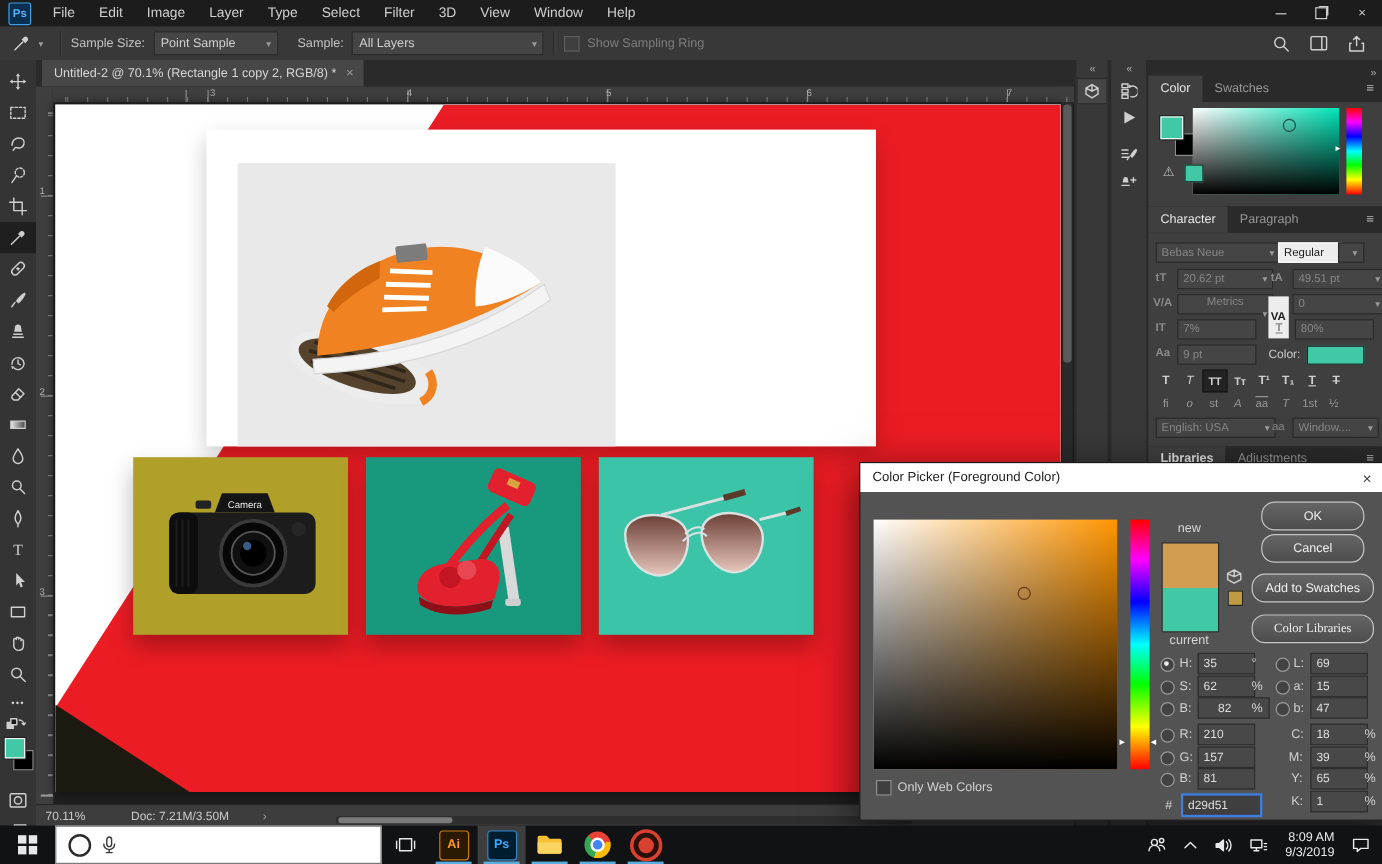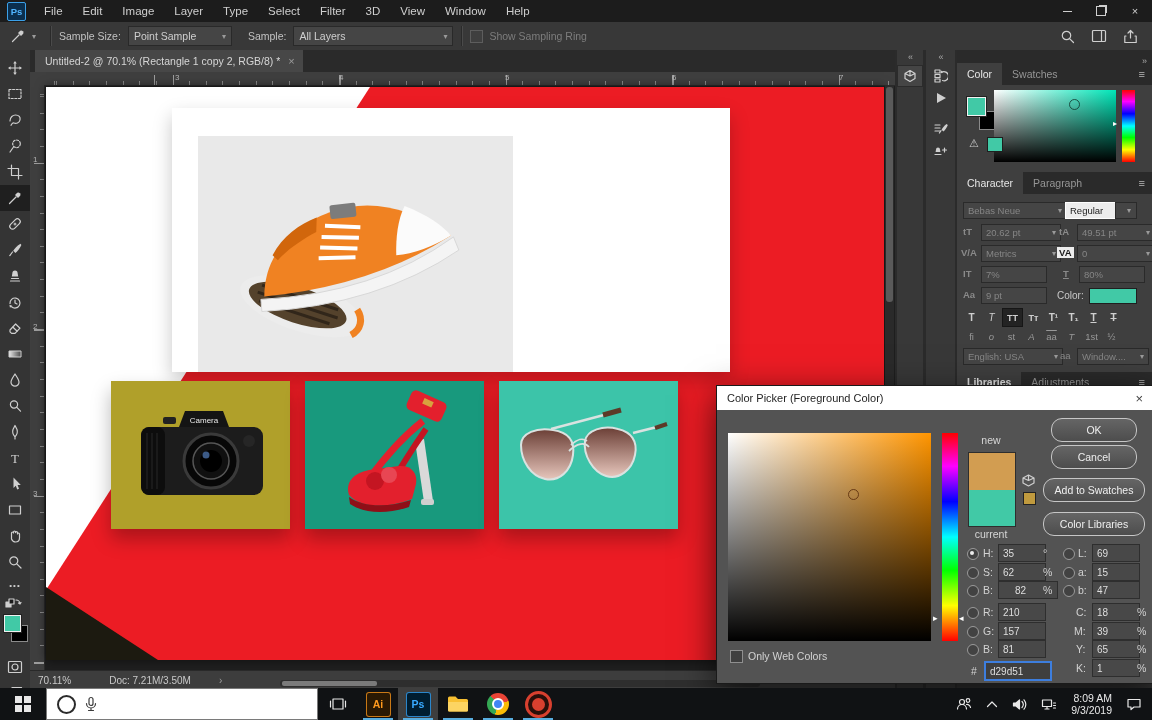--- a/index.html
+++ b/index.html
@@ -49,21 +49,21 @@
   .dock{left:957px;top:50px;width:195px;height:638px;background:#323232;}
   .ptabs{position:absolute;left:0;width:195px;height:22px;background:#2a2a2a;display:flex;font-size:10.5px;color:#969696;align-items:stretch;}
   .ptab{padding:0 10px;display:flex;align-items:center;}
   .ptab.on{background:#3f3f3f;color:#e6e6e6;}
   .pmenu{margin-left:auto;color:#b9b9b9;font-size:11px;padding:0 7px;display:flex;align-items:center;}
   .pbody{position:absolute;left:0;width:195px;background:#3f3f3f;}
   .fld{position:absolute;background:#454545;border:1px solid #2a2a2a;color:#c9c9c9;font-size:9.5px;display:flex;align-items:center;padding:0 4px;height:15px;}
   .fld.gray{color:#868686;}
   .ci{position:absolute;color:#b4b4b4;font-size:9.5px;font-weight:bold;}
   .ci.gray{color:#8a8a8a;}
-  .ci.selw{background:#ededed;color:#1b1b1b;padding:0 2px;}
+  .ci.selw{background:#ededed;color:#1b1b1b;padding:12px 2px;}
   .tbtn{width:19px;height:17px;display:flex;align-items:center;justify-content:center;color:#cfcfcf;font-size:10px;font-weight:bold;}
   .tbtn.on{background:#232323;border:1px solid #161616;}
   .otg{width:19px;height:16px;display:flex;align-items:center;justify-content:center;color:#989898;font-size:9.5px;}
   
   .dialog{left:716px;top:385px;width:436px;height:297px;background:#535353;border:1px solid #1a1a1a;
     box-shadow:0 10px 34px rgba(0,0,0,.65);z-index:60;color:#d6d6d6;font-size:10.5px;}
   .dtitle{height:24px;background:#ffffff;color:#1f1f1f;font-size:11px;display:flex;align-items:center;padding:0 10px;}
   .dbody{position:absolute;left:0;top:24px;right:0;bottom:0;}
   .btn{position:absolute;border:1px solid #c6c6c6;border-radius:11px;background:linear-gradient(#656565,#4d4d4d);
     color:#efefef;font-size:10.5px;display:flex;align-items:center;justify-content:center;height:22px;}
@@ -496,21 +496,21 @@
         <span>20.62 pt</span>
           <span class="dd">▾</span>
       </div>
       <span class="ci gray" style="left:102px;top:32px;">tA</span>
       <div class="fld gray" style="left:120px;top:30px;width:68px;">
         <span>49.51 pt</span>
           <span class="dd">▾</span>
       </div>
 
       <span class="ci gray" style="left:4px;top:53px;">V/A</span>
-      <div class="fld gray" style="left:24px;top:51px;width:70px;">
+      <div class="fld gray" style="left:24px;top:51px;width:70px;flex-direction:column;">
         <span>Metrics</span>
           <span class="dd">▾</span>
       </div>
       <span class="ci selw" style="left:100px;top:53px;">VA</span>
       <div class="fld gray" style="left:120px;top:51px;width:68px;">
         <span>0</span>
           <span class="dd">▾</span>
       </div>
 
       <span class="ci gray" style="left:6px;top:74px;">IT</span>
@@ -587,21 +587,21 @@
       </div>
       <div class="ab" style="left:247px;top:118px;width:54px;text-align:center;">current</div>
       <svg class="ic-svg ab" style="left:305px;top:64px;" width="13" height="13">
           <path d="M6.5 1 L12 4 V9 L6.5 12 L1 9 V4 Z M6.5 1 V6.5 M1 4 L6.5 6.5 L12 4"></path>
         </svg>
       <div class="ab" style="left:306px;top:82px;width:11px;height:11px;background:#c09a3e;border:1px solid #222;"></div>
 
       <div class="btn" style="left:334px;top:8px;width:84px;">OK</div>
       <div class="btn" style="left:334px;top:35px;width:84px;">Cancel</div>
       <div class="btn" style="left:326px;top:68px;width:100px;">Add to Swatches</div>
-      <div class="btn" style="left:326px;top:102px;width:100px;">Color Libraries</div>
+      <div class="btn" style="left:326px;top:102px;width:100px;font-family:Liberation Serif, serif;">Color Libraries</div>
 
       <div class="radio sel" style="left:250px;top:138px;"></div>
       <span class="vlab" style="left:266px;top:137px;">H:</span>
       <div class="vbox" style="left:281px;top:134px;width:38px;">35</div>
       <span class="vlab" style="left:326px;top:137px;">°</span>
       <div class="radio" style="left:250px;top:157px;"></div>
       <span class="vlab" style="left:266px;top:156px;">S:</span>
       <div class="vbox" style="left:281px;top:153px;width:38px;">62</div>
       <span class="vlab" style="left:326px;top:156px;">%</span>
       <div class="radio" style="left:250px;top:175px;"></div>

